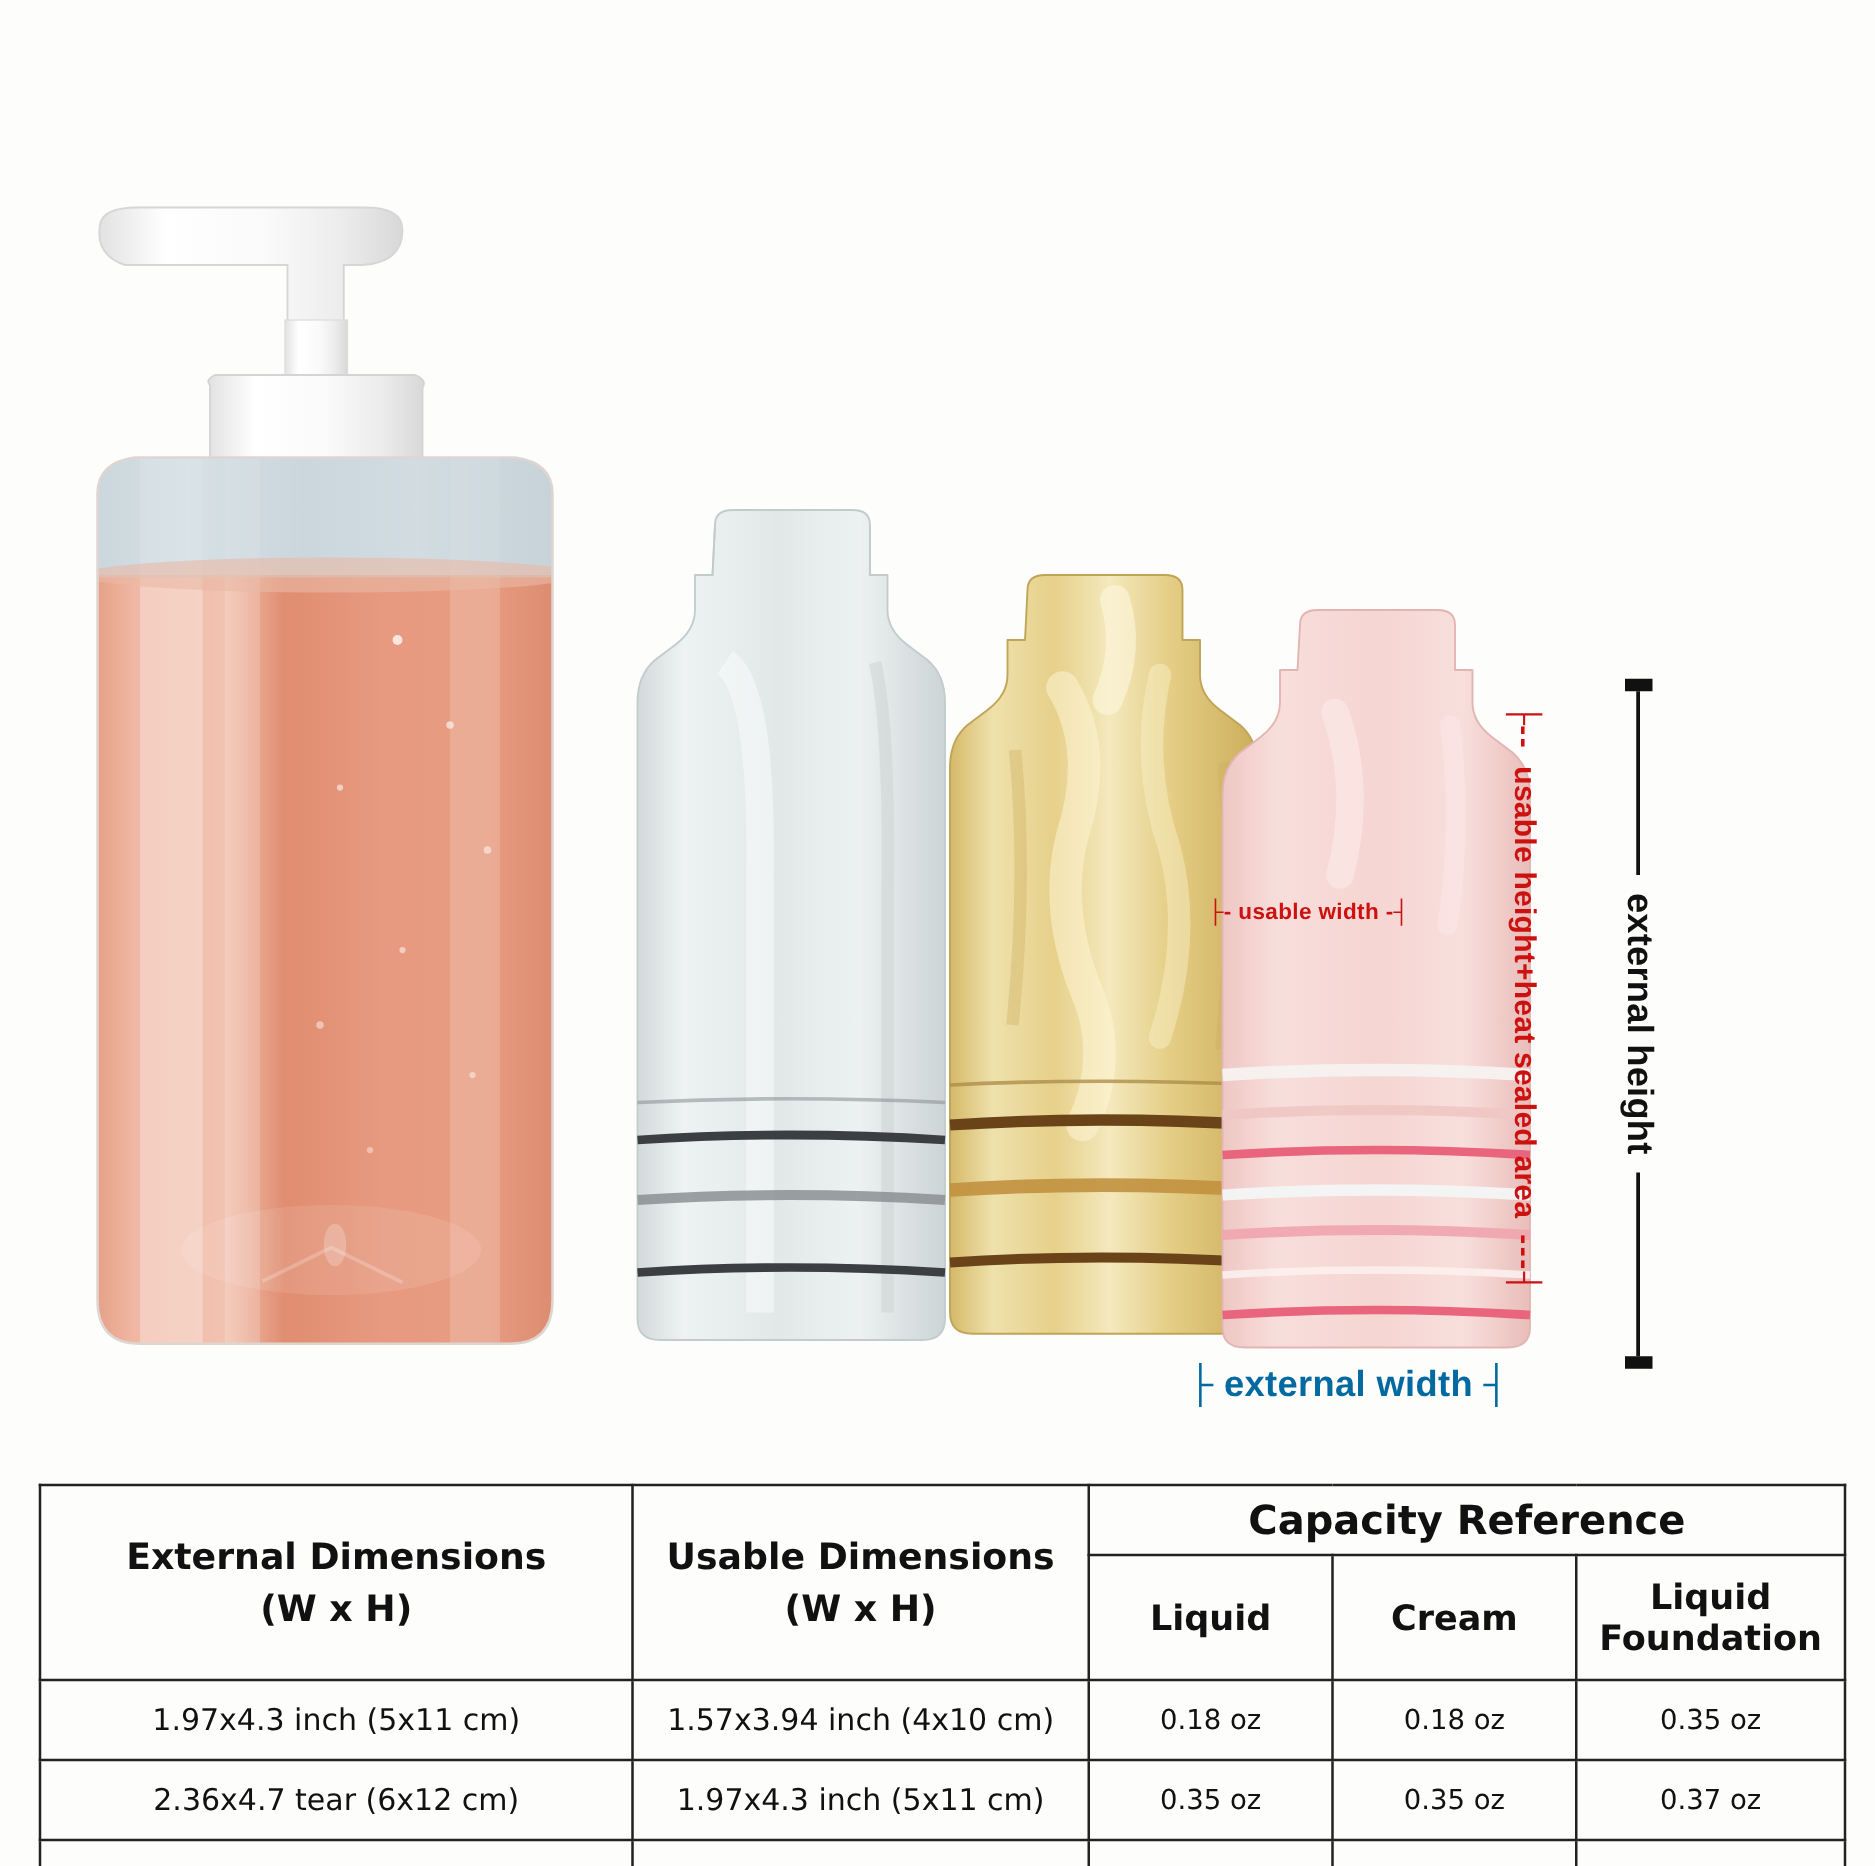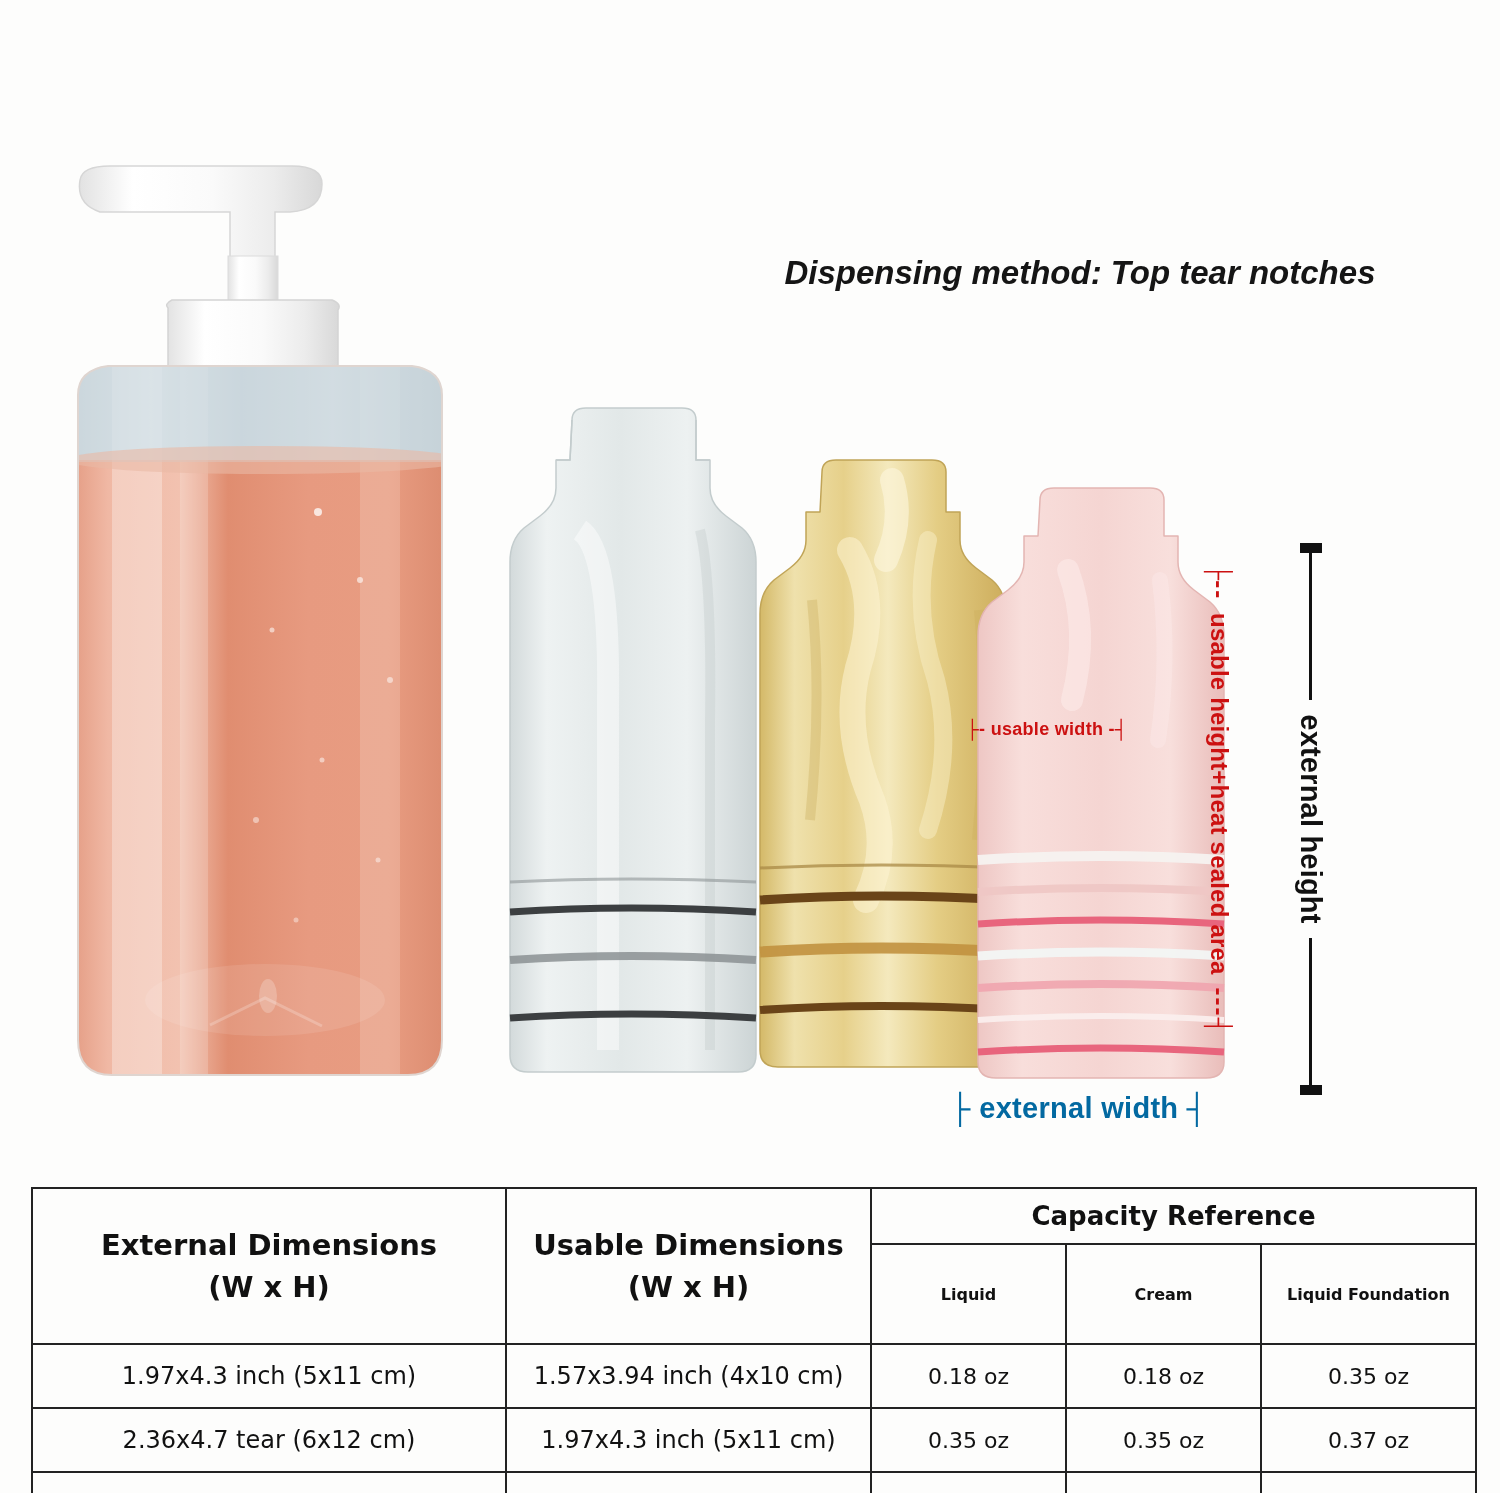--- a/index.html
+++ b/index.html
@@ -92,35 +92,34 @@
   .spec-table td,.spec-table th{
     border:2px solid #222;
     text-align:center;
     color:#111;
     font-family:"DejaVu Sans", sans-serif;
   }
   .spec-table th{
     font-weight:bold;
   }
   .hdr-main{font-size:29px;line-height:42px;height:148px;}
-  .hdr-cap{font-size:26px;height:52px;border-radius:27px;}
-  .hdr-sub{font-size:16px;height:96px;margin-left:12px;}
+  .hdr-cap{font-size:32px;height:52px;border-radius:27px;}
+  .hdr-sub{font-size:28px;height:96px;margin-left:12px;}
   .spec-table td.cell{
     font-size:24px;height:60px;font-weight:normal;border-radius:21px;
   }
   .spec-table td.cell.small{font-size:22px;}
 </style>
 </head>
 <body>
 
 <div class="stage">
 
 
   <div class="note-block">
-    <div>Dispensing method: Top tear notches</div>
   </div>
 
   <svg class="bottle" viewBox="0 0 400 930">
     <defs>
       <linearGradient id="liqG" x1="0" y1="0" x2="1" y2="0">
         <stop offset="0%" stop-color="#e09379"></stop>
         <stop offset="12%" stop-color="#f0b8a4"></stop>
         <stop offset="30%" stop-color="#f2c2b0"></stop>
         <stop offset="42%" stop-color="#e08d70"></stop>
         <stop offset="62%" stop-color="#e79a80"></stop>

